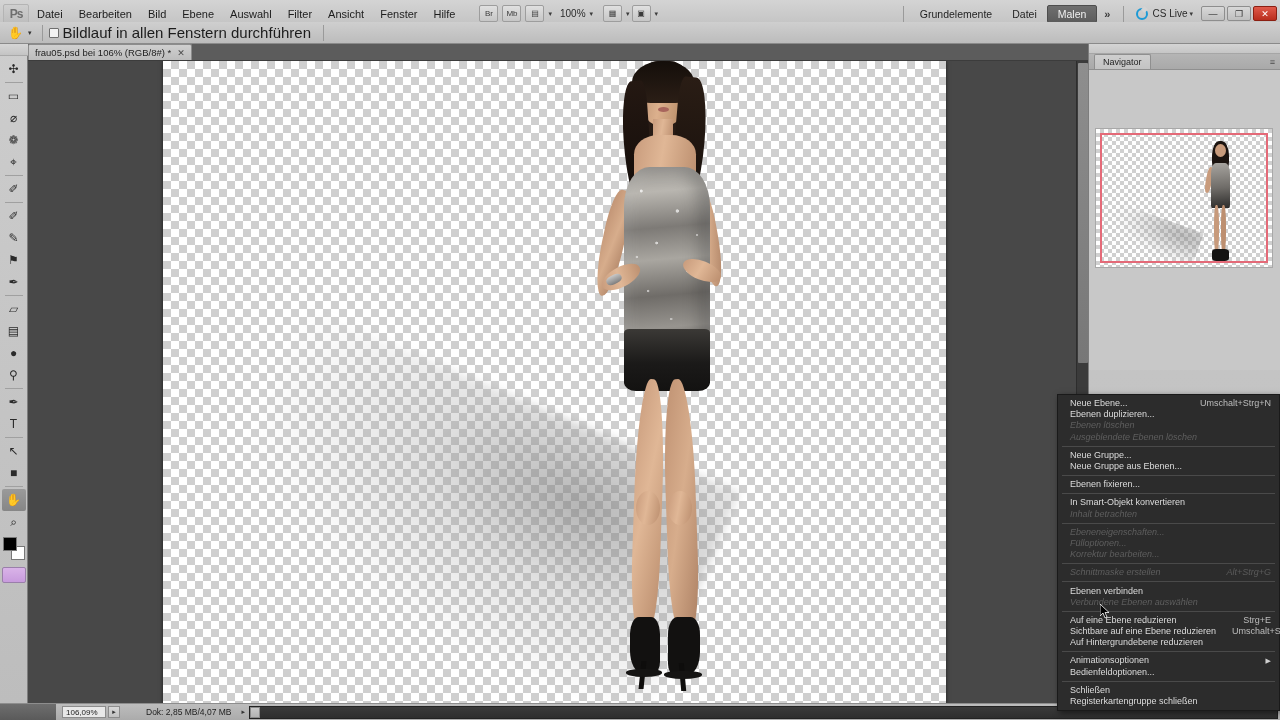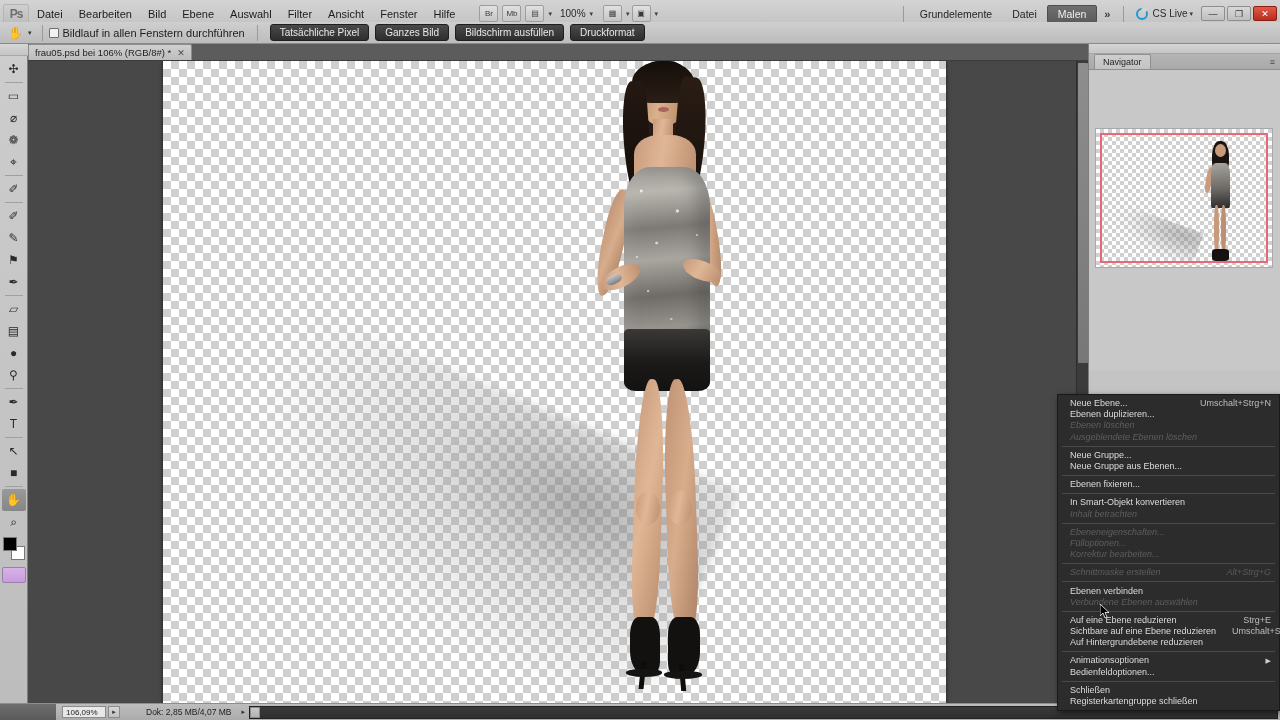--- a/index.html
+++ b/index.html
@@ -80,21 +80,21 @@
     position:absolute; left:0; top:22px; width:1280px; height:22px;
     background:linear-gradient(#cfcfcf,#bcbcbc);
     border-bottom:1px solid #8a8a8a;
     display:flex; align-items:center; padding-left:4px;
   }
   #opt-tool {
     width:24px; height:18px; display:flex; align-items:center; justify-content:center;
     font-size:12px; color:#2c2c2c;
   }
   .opt-caret { font-size:7px; color:#333; margin-right:4px; }
-  .opt-check { display:flex; align-items:center; font-size:11px; color:#1c1c1c;justify-content:space-between; }
+  .opt-check { display:flex; align-items:center; font-size:15px; color:#1c1c1c;justify-content:space-between; }
   .opt-check .box {
     width:10px; height:10px; border:1px solid #6f6f6f; background:#f2f2f2;
     margin-right:4px; border-radius:1px;
   }
   .opt-btn {
     height:17px; padding:0 9px; margin-left:6px;
     display:flex; align-items:center; justify-content:center;
     font-size:10px; color:#e8e8e8;
     background:linear-gradient(#4a4a4a,#2e2e2e);
     border:1px solid #1e1e1e; border-radius:3px;
@@ -421,26 +421,20 @@
 
   <div id="optionsbar">
     <div id="opt-tool">✋</div>
     <div class="opt-caret">▾</div>
     <div class="sep-v"></div>
     <label class="opt-check">
       <span class="box"></span>
       <span>Bildlauf in allen Fenstern durchführen</span>
     </label>
     <div class="sep-v" style="margin-left:12px"></div>
-    <div id="opt-buttons" class="row">
-        <div class="opt-btn">Tatsächliche Pixel</div>
-        <div class="opt-btn">Ganzes Bild</div>
-        <div class="opt-btn">Bildschirm ausfüllen</div>
-        <div class="opt-btn">Druckformat</div>
-      </div>
   </div>
 
   <div id="toolbox">
     <div id="tb-grip"></div>
     <div id="tool-list">
         <div class="tool">✣</div>
         <div class="tool-divider"></div>
         <div class="tool">▭</div>
         <div class="tool">⌀</div>
         <div class="tool">❁</div>

